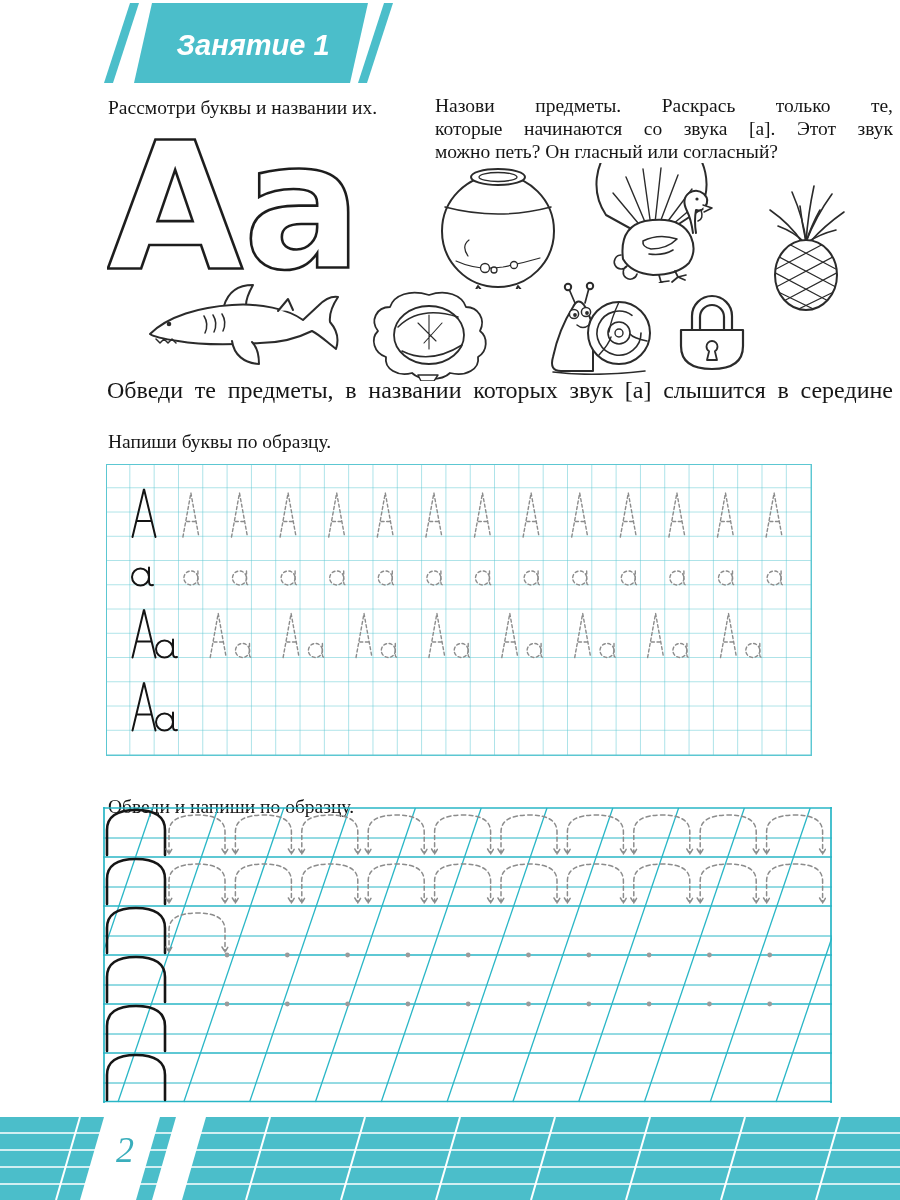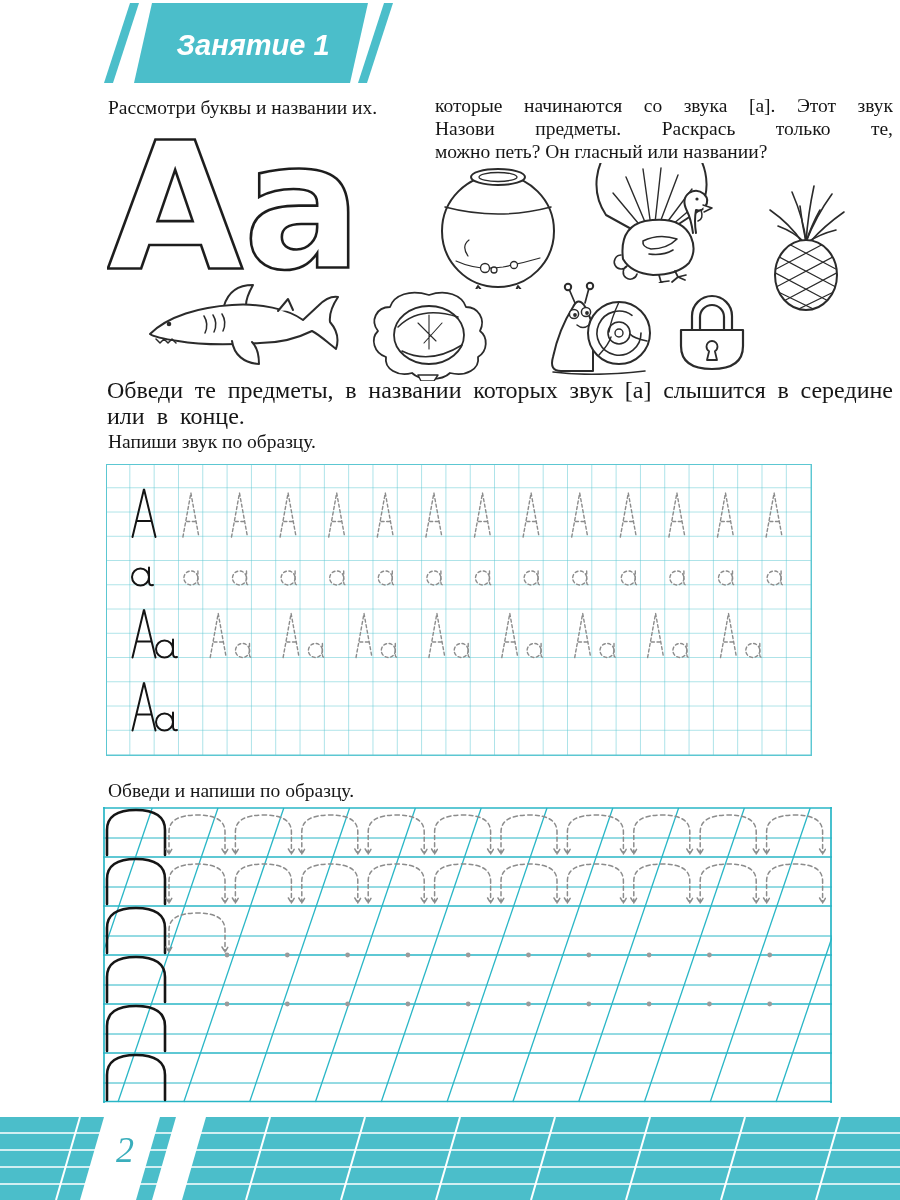--- a/index.html
+++ b/index.html
@@ -18,23 +18,23 @@
   <svg class="abs" style="left:0;top:0" width="900" height="88" viewBox="0 0 900 88">
     <polygon points="130,3 139,3 113,83 104,83" fill="#4bbeca"></polygon>
     <polygon points="152,3 368,3 350,83 134,83" fill="#4bbeca"></polygon>
     <polygon points="384,3 393,3 367,83 358,83" fill="#4bbeca"></polygon>
     <text x="253" y="55" text-anchor="middle" font-family="Liberation Sans, sans-serif" font-size="29" font-weight="bold" font-style="italic" fill="#ffffff">Занятие 1</text>
   </svg>
 
   <div class="txt" style="left:108px;top:96px;width:330px">Рассмотри буквы и названии их.</div>
 
   <div class="txt" style="left:435px;top:94px;width:458px">
+    <div class="jline">Назови  предметы.  Раскрась  только  те,</div>
     <div class="jline">которые начинаются со звука [а]. Этот звук</div>
-    <div class="jline">Назови  предметы.  Раскрась  только  те,</div>
-    <div>можно петь? Он гласный или названии?</div>
+    <div>можно петь? Он гласный или согласный?</div>
   </div>
 
   <svg class="abs" style="left:107px;top:126px" width="260" height="152" viewBox="0 0 260 152">
     <text x="0" y="142" font-family="DejaVu Sans, sans-serif" font-size="176" font-weight="bold" fill="#ffffff" stroke="#1d1d1d" stroke-width="2.6">Аа</text>
   </svg>
 
   <svg class="abs" style="left:428px;top:162px" width="140" height="127" viewBox="0 0 140 127">
     <g fill="#fff" stroke="#2b2b2b" stroke-width="2" stroke-linecap="round" stroke-linejoin="round">
       <circle cx="70" cy="69" r="56"></circle>
       <ellipse cx="70" cy="15" rx="27" ry="8"></ellipse>
@@ -143,24 +143,23 @@
     <g fill="#fff" stroke="#2b2b2b" stroke-width="2.2" stroke-linecap="round" stroke-linejoin="round">
       <path d="M16 40 V26 A20 20 0 0 1 56 26 V40" fill="none"></path>
       <path d="M24 40 V27 A12 12 0 0 1 48 27 V40" fill="none"></path>
       <path d="M5 40 H67 V56 Q67 79 36 79 Q5 79 5 56 Z"></path>
       <path d="M36 51 a5.5 5.5 0 0 1 5.5 5.5 a5.5 5.5 0 0 1 -2.6 4.7 L41 70 H31 L33.1 61.2 A5.5 5.5 0 0 1 30.5 56.5 A5.5 5.5 0 0 1 36 51 Z" stroke-width="1.8"></path>
     </g>
   </svg>
 
   <div class="txt" style="left:107px;top:377px;width:786px;font-size:24px;line-height:26px">
     <div class="jline">Обведи те предметы, в названии которых звук [а] слышится в середине</div>
-    <div style="word-spacing:6px">или  в  конце.</div>
   </div>
 
-  <div class="txt" style="left:108px;top:430px;width:400px">Напиши звук по образцу.</div>
+  <div class="txt" style="left:108px;top:430px;width:400px">Напиши буквы по образцу.</div>
 
   <svg class="abs" style="left:106px;top:464px" width="706" height="292" viewBox="0 0 706 292">
     <defs>
       <pattern id="gcell" width="24.314" height="24.25" patternUnits="userSpaceOnUse">
         <path d="M24.314 0 V24.25 M0 24.25 H24.314" stroke="#5cc7d2" stroke-width="1" fill="none"></path>
       </pattern>
       <path id="sA" d="M1 49 L12.5 1 L24 49 M6 33 L19 33" fill="none" stroke="#141414" stroke-width="2" stroke-linecap="round"></path>
       <g id="sa" fill="none" stroke="#141414" stroke-width="2" stroke-linecap="round">
         <circle cx="8.5" cy="19.5" r="8.5"></circle>
           <path d="M17 10 L17 24 Q17 28.5 21 27.5"></path>
@@ -228,21 +227,21 @@
       <use href="#dA" x="613.5" y="148.5"></use>
         <use href="#da" x="639.8" y="171.5"></use>
     </g>
 
     <g>
       <use href="#sA" x="25.5" y="217.5"></use>
         <use href="#sa" x="50" y="238.5"></use>
     </g>
   </svg>
 
-  <div class="txt" style="left:108px;top:779px;width:400px">Обведи и напиши по образцу.</div>
+  <div class="txt" style="left:108px;top:795px;width:400px">Обведи и напиши по образцу.</div>
 
   <svg class="abs" style="left:103px;top:807px" width="729" height="296" viewBox="0 0 729 296">
     <defs>
       <path id="archS" d="M2 47 V22 Q2 2 31 2 Q60 2 60 22 V47" fill="none" stroke="#151515" stroke-width="2.6" stroke-linecap="round"></path>
       <path id="archD" d="M2 41 V19 Q2 2 30 2 Q58 2 58 19 V41 M-1 36 L2 41 L5 36 M55 36 L58 41 L61 36" fill="none" stroke="#8c8c8c" stroke-width="1.5" stroke-dasharray="4 3.2" stroke-linecap="round"></path>
       <g id="dotrow" fill="#9b9b9b">
         <circle cx="124" cy="0" r="2.4"></circle>
           <circle cx="184.3" cy="0" r="2.4"></circle>
           <circle cx="244.6" cy="0" r="2.4"></circle>
         <circle cx="304.9" cy="0" r="2.4"></circle>

